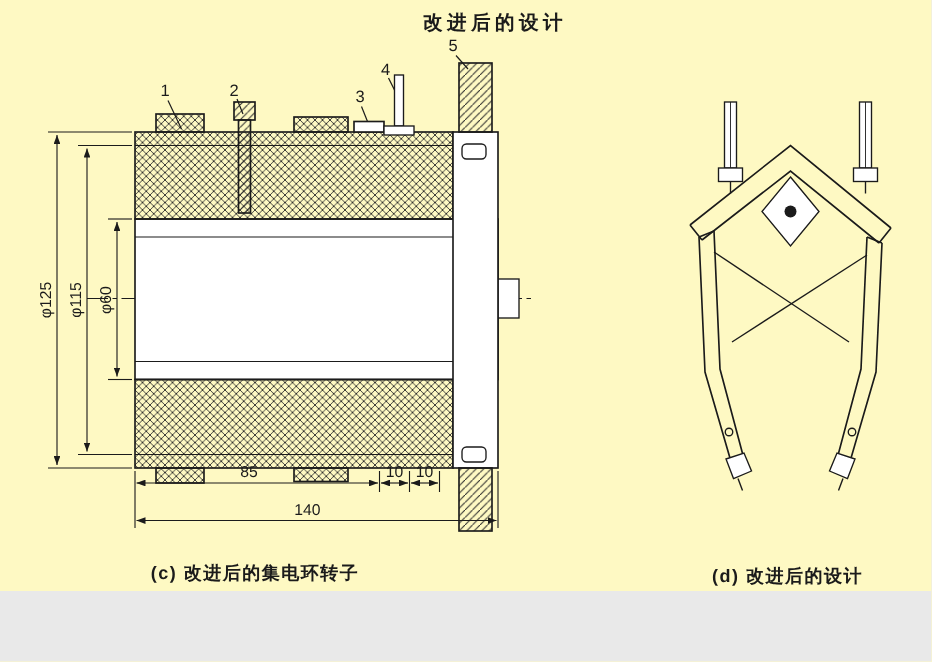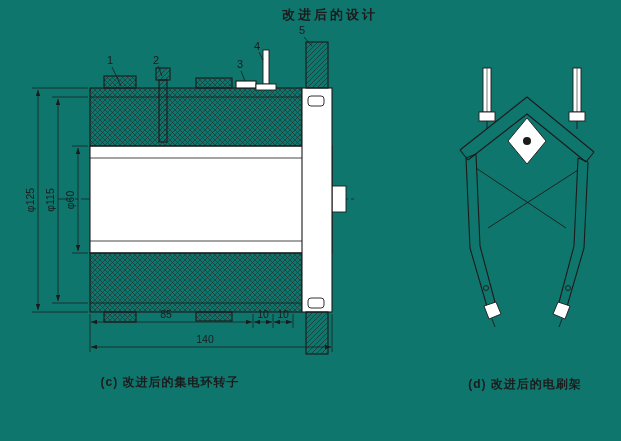--- a/index.html
+++ b/index.html
@@ -1,17 +1,17 @@
 <!DOCTYPE html>
 <html><head>
 <meta charset="utf-8">
 <style>
   html,body{margin:0;padding:0;background:#e9e9e9;}
   .page{
-    position:relative;width:621px;height:441px;background:#0f766e;
+    position:relative;width:621px;height:394px;background:#fef9c3;
     font-family:"Liberation Sans","DejaVu Sans",sans-serif;color:#1b1b1b;overflow:hidden;
   }
   .title{
     position:absolute;top:6px;left:50px;width:560px;text-align:center;
     font-size:13px;font-weight:bold;letter-spacing:3px;
   }
   .caption{position:absolute;font-size:12px;font-weight:bold;text-align:center;letter-spacing:1px;}
   .caption-c{top:374px;left:55px;width:230px;}
   .caption-d{top:376px;left:435px;width:180px;}
   .legend{position:absolute;top:394px;left:14px;width:320px;text-align:center;font-size:11.5px;line-height:16px;}
@@ -209,15 +209,15 @@
         <circle cx="568" cy="288" r="2.5"></circle>
         <polygon points="570,306 558,302 553,314 565,319" fill="#ffffff"></polygon>
         <line x1="562" y1="319" x2="559" y2="327"></line>
       </g>
     </g>
   </svg>
 
   <div class="caption caption-c">(c)  改进后的集电环转子</div>
 
 
-  <div class="caption caption-d">(d)  改进后的电刷架</div>
+  <div class="caption caption-d">(d)  改进后的设计</div>
 
 </div>
 
 </body></html>

